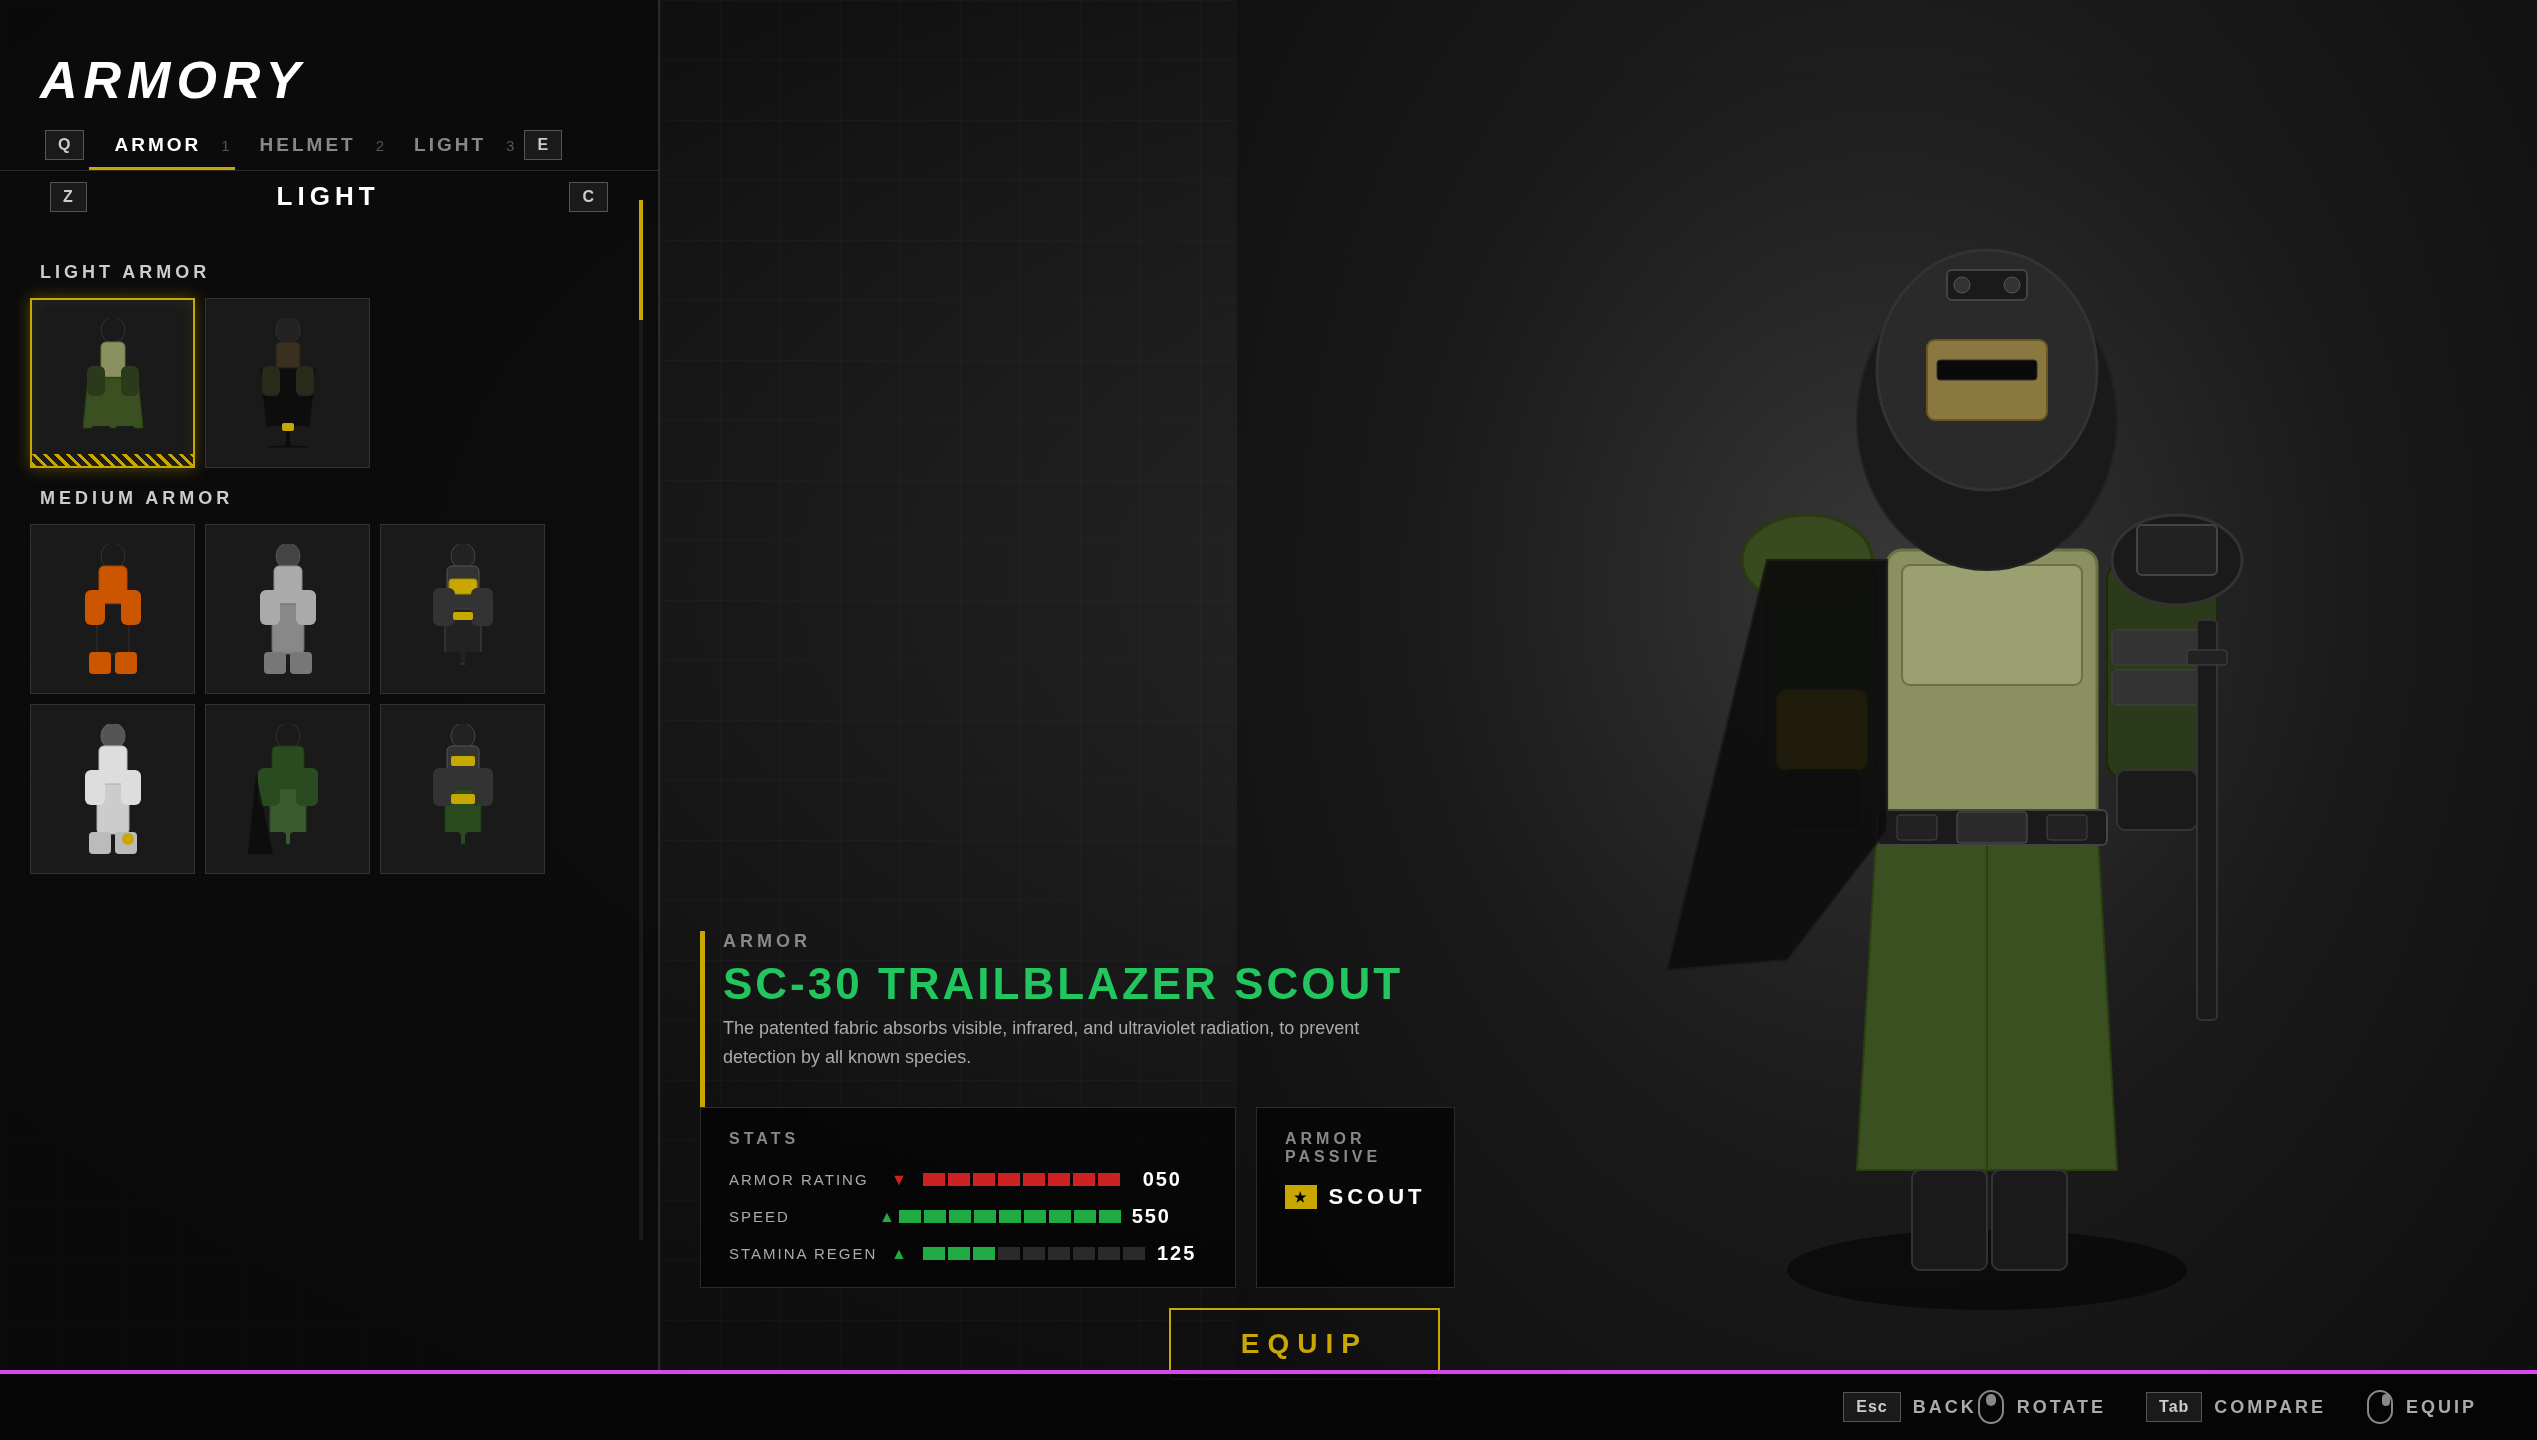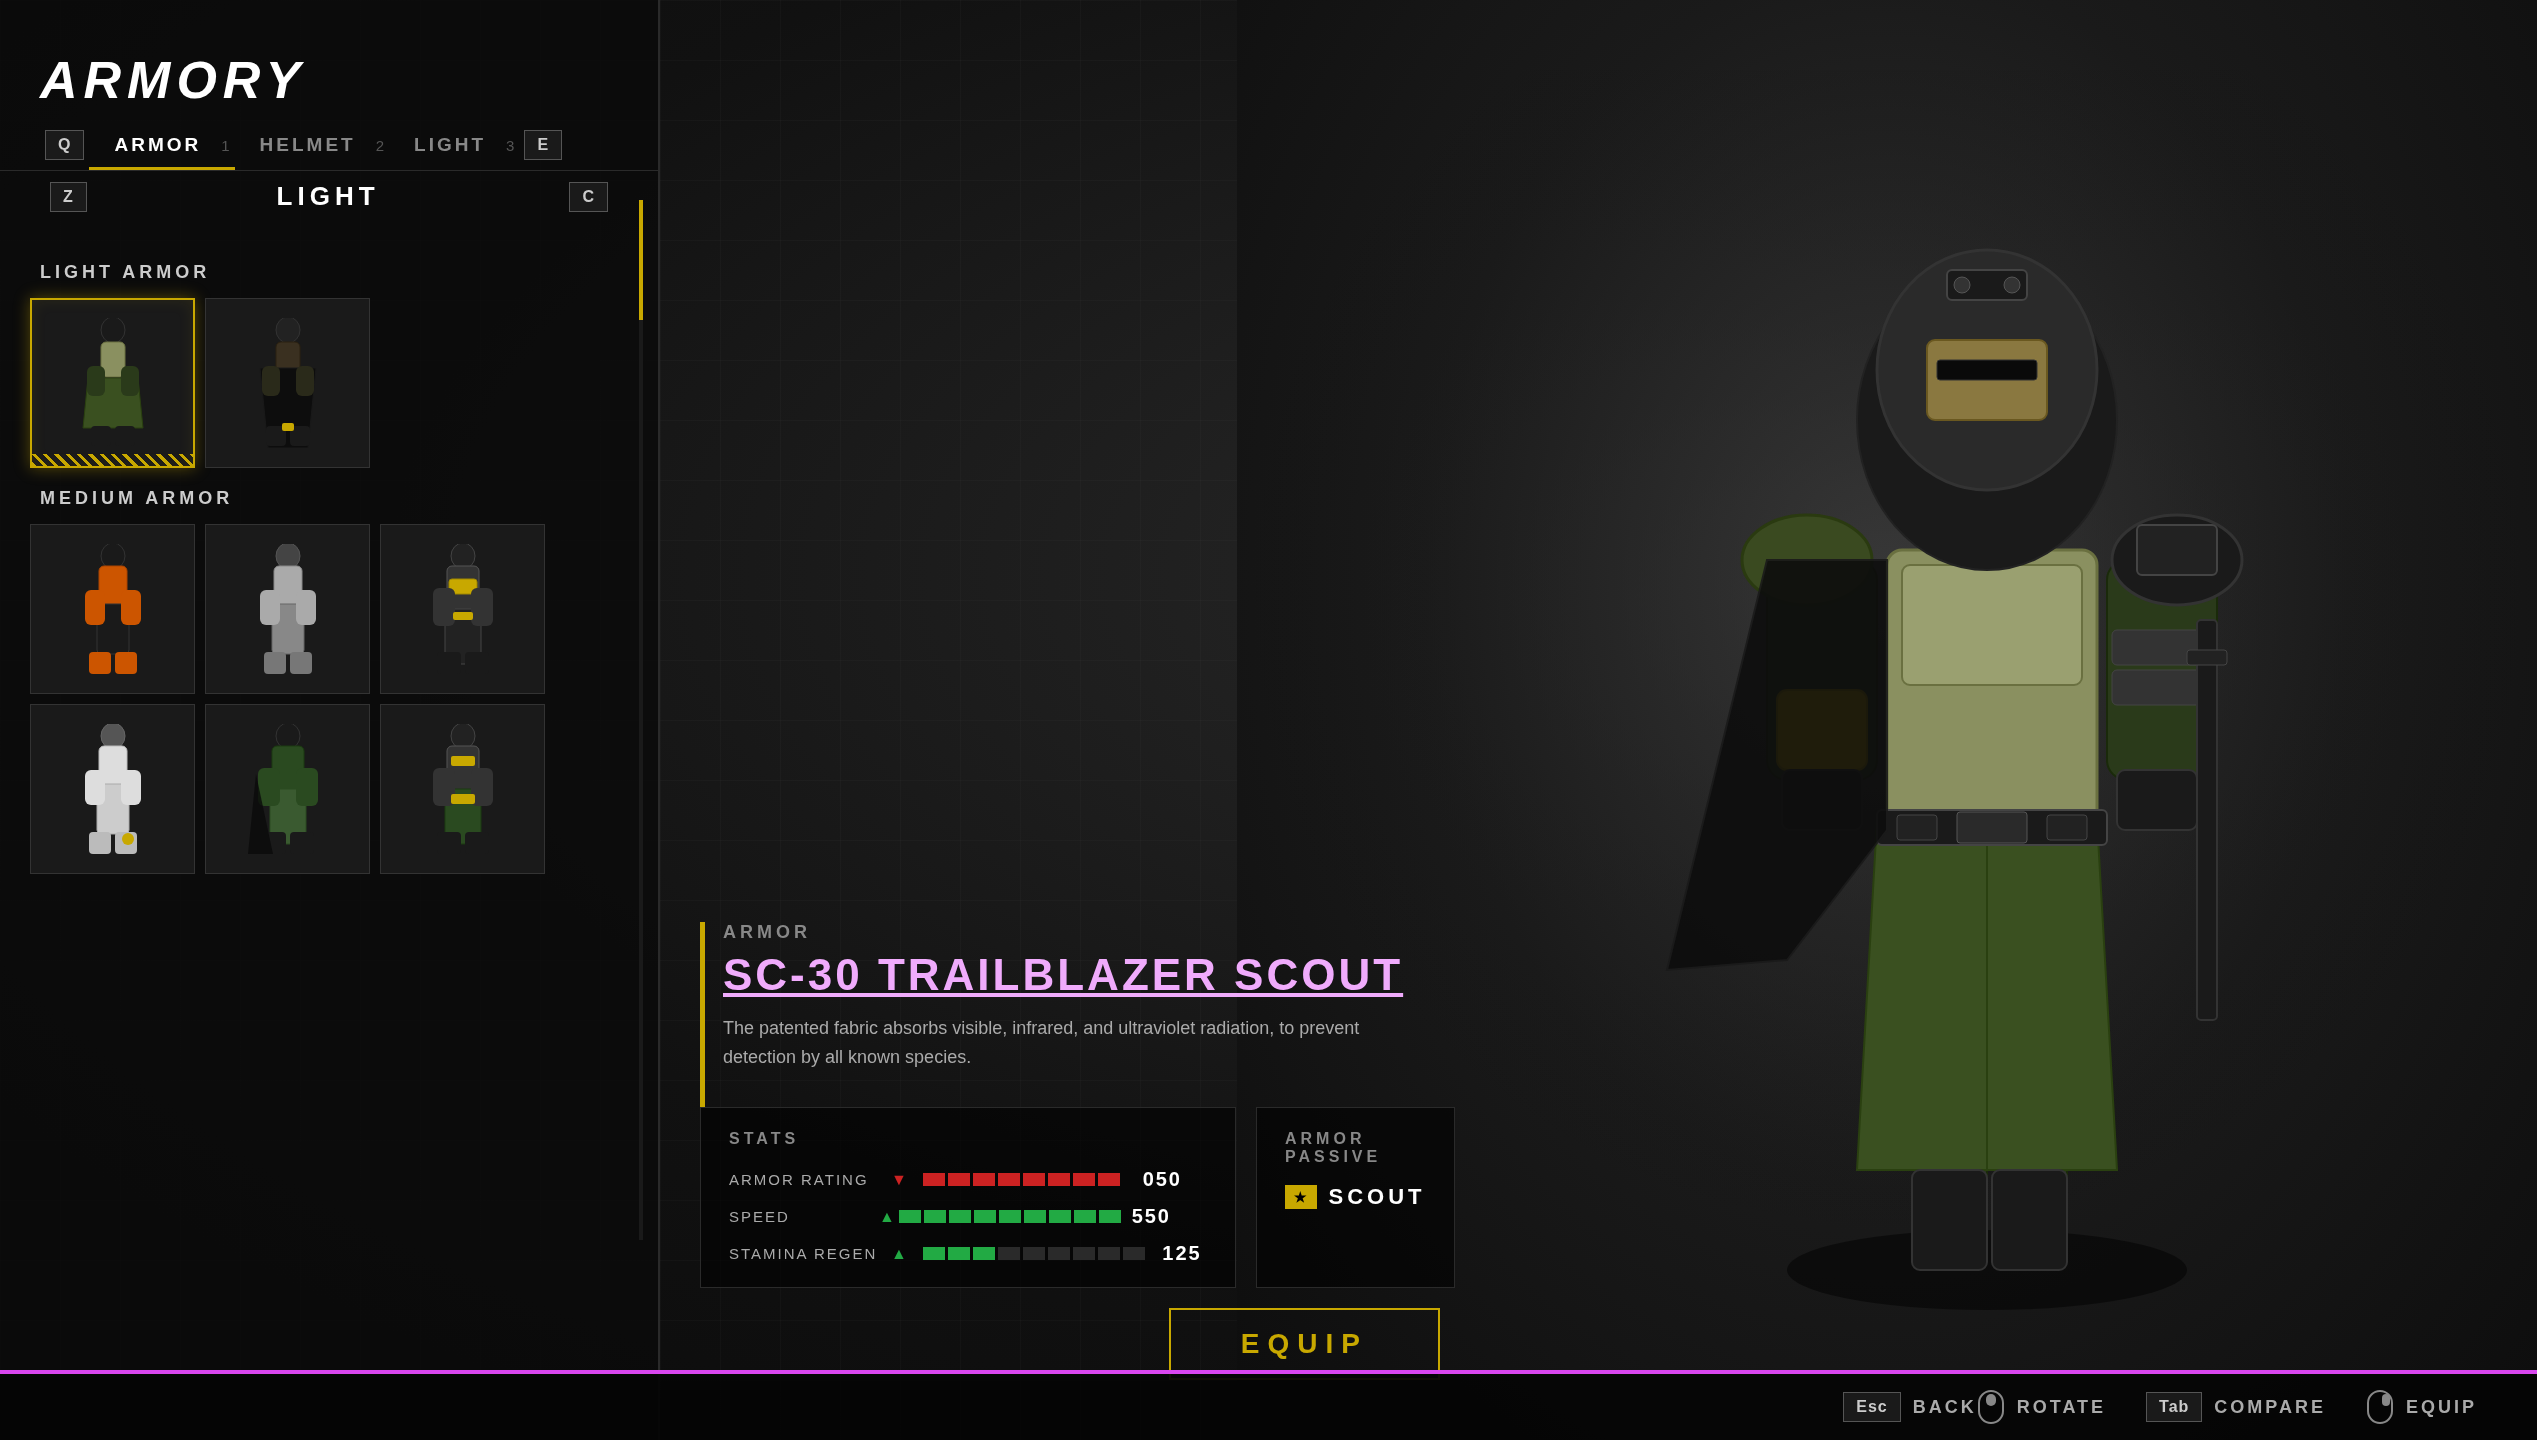--- a/index.html
+++ b/index.html
@@ -539,21 +539,21 @@
   </div>
 </div>
 
 <div class="info-panel">
 
   <div style="position:relative; margin-bottom:30px;">
     <div style="display:flex; align-items:stretch; gap:18px;">
       <div style="width:5px; background:#c8a800; align-self:stretch; flex-shrink:0;"></div>
       <div>
         <div style="color:#888; font-size:18px; letter-spacing:4px; margin-bottom:8px; font-weight:600;">ARMOR</div>
-        <div style="color:#f0abfc; font-size:44px; font-weight:900; letter-spacing:3px; margin-bottom:15px; line-height:1.1;text-decoration:underline;">SC-30 TRAILBLAZER SCOUT</div>
+        <div style="color:#22c55e; font-size:44px; font-weight:900; letter-spacing:3px; margin-bottom:6px; line-height:1.1;">SC-30 TRAILBLAZER SCOUT</div>
         <div style="color:#aaa; font-size:18px; line-height:1.6; max-width:650px; margin-bottom:35px;">The patented fabric absorbs visible, infrared, and ultraviolet radiation, to prevent detection by all known species.</div>
       </div>
     </div>
 
     <div style="display:flex; gap:20px; margin-bottom:20px;">
 
       <div style="flex:1; background:rgba(0,0,0,0.6); border:1px solid #2a2a2a; padding:22px 28px;">
         <div style="color:#888; font-size:16px; letter-spacing:4px; margin-bottom:20px; font-weight:600;">STATS</div>
 
         <div style="display:flex; align-items:center; gap:12px; margin-bottom:14px;">
@@ -596,21 +596,21 @@
             <div style="width:22px;height:13px;background:#22aa44;"></div>
             <div style="width:22px;height:13px;background:#22aa44;"></div>
             <div style="width:22px;height:13px;background:#22aa44;"></div>
             <div style="width:22px;height:13px;background:#2a2a2a;"></div>
             <div style="width:22px;height:13px;background:#2a2a2a;"></div>
             <div style="width:22px;height:13px;background:#2a2a2a;"></div>
             <div style="width:22px;height:13px;background:#2a2a2a;"></div>
             <div style="width:22px;height:13px;background:#2a2a2a;"></div>
             <div style="width:22px;height:13px;background:#2a2a2a;"></div>
           </div>
-          <span style="color:#fff; font-size:20px; font-weight:bold; letter-spacing:2px; min-width:50px; text-align:center;">125</span>
+          <span style="color:#fff; font-size:20px; font-weight:bold; letter-spacing:2px; min-width:50px; text-align:left;">125</span>
         </div>
       </div>
 
       <div style="flex:1.2; background:rgba(0,0,0,0.6); border:1px solid #2a2a2a; padding:22px 28px;">
         <div style="color:#888; font-size:16px; letter-spacing:4px; margin-bottom:18px; font-weight:600;">ARMOR PASSIVE</div>
         <div style="display:flex; align-items:center; margin-bottom:15px;">
           <span style="background:#c8a800; color:#000; font-size:14px; font-weight:900; padding:4px 9px; margin-right:12px; letter-spacing:1px;">★</span>
           <span style="color:#fff; font-size:22px; font-weight:900; letter-spacing:4px;">SCOUT</span>
         </div>
       </div>

